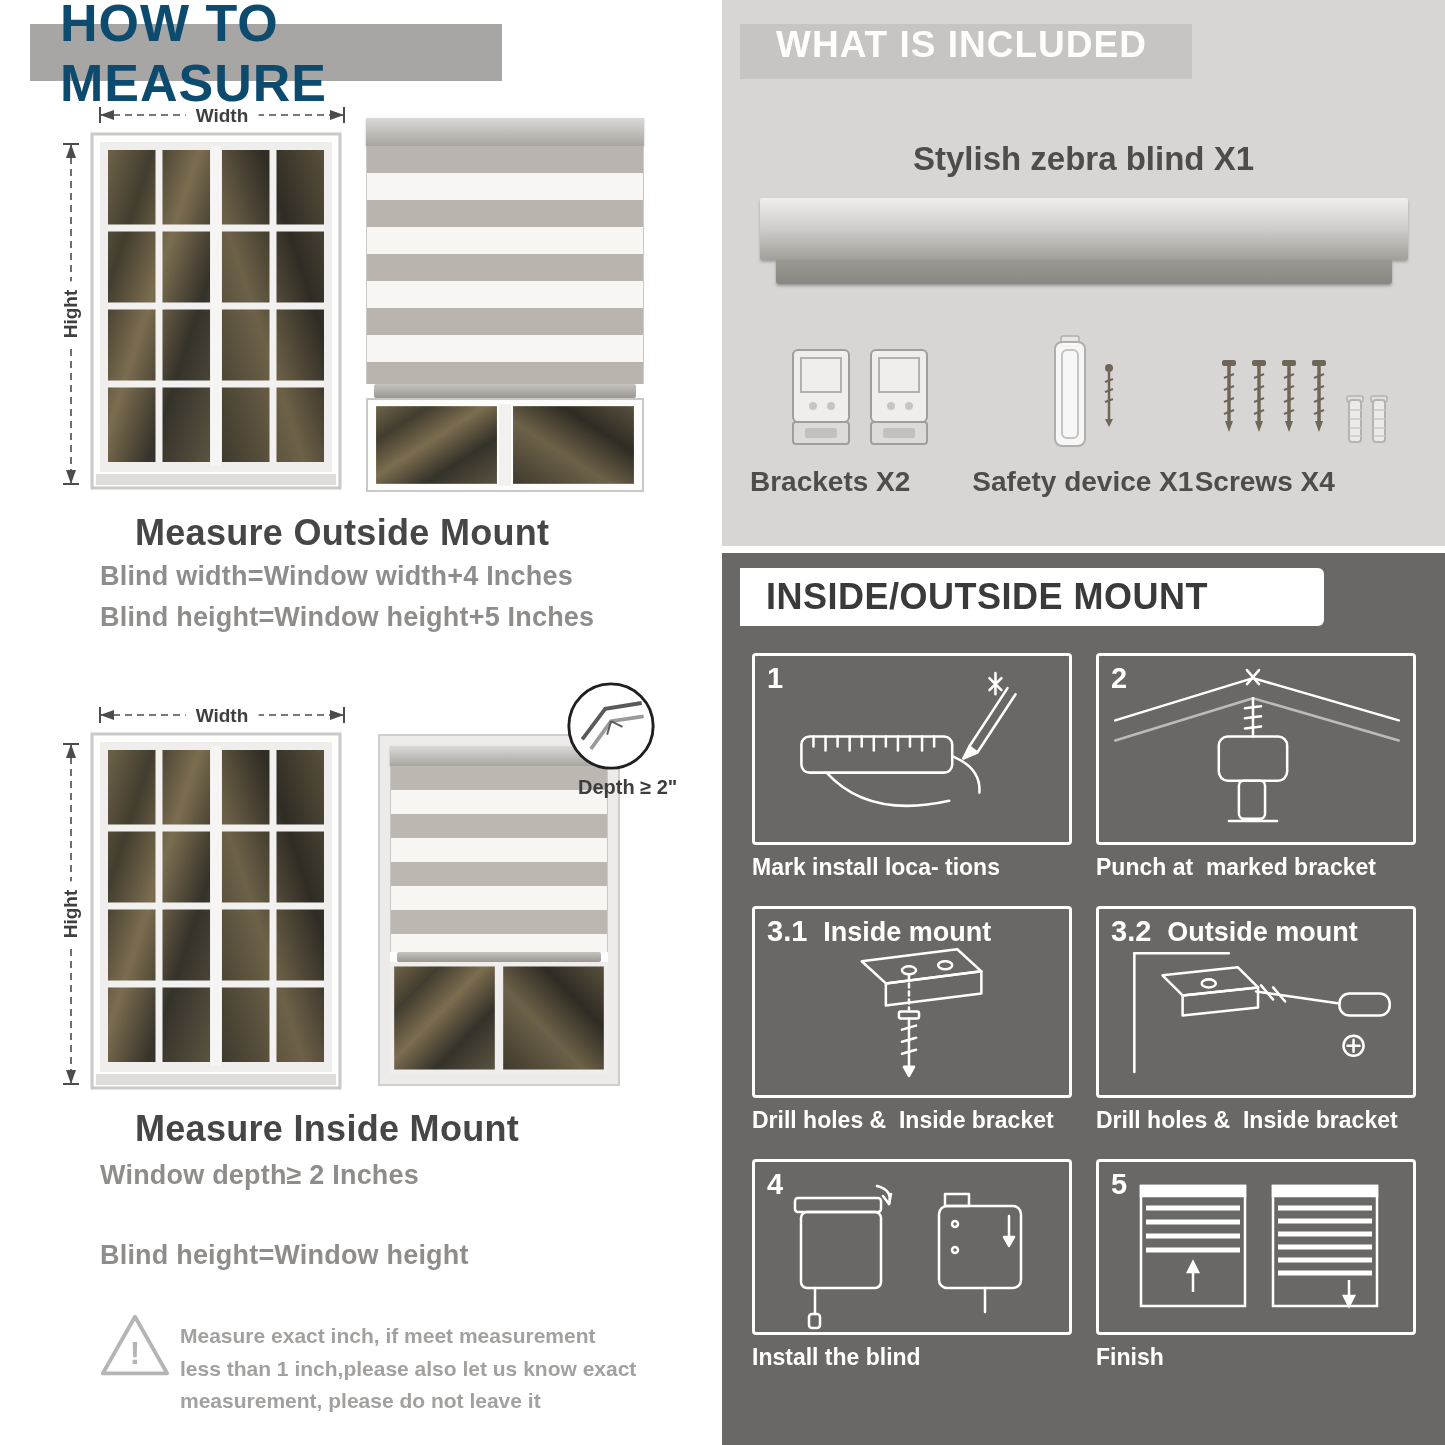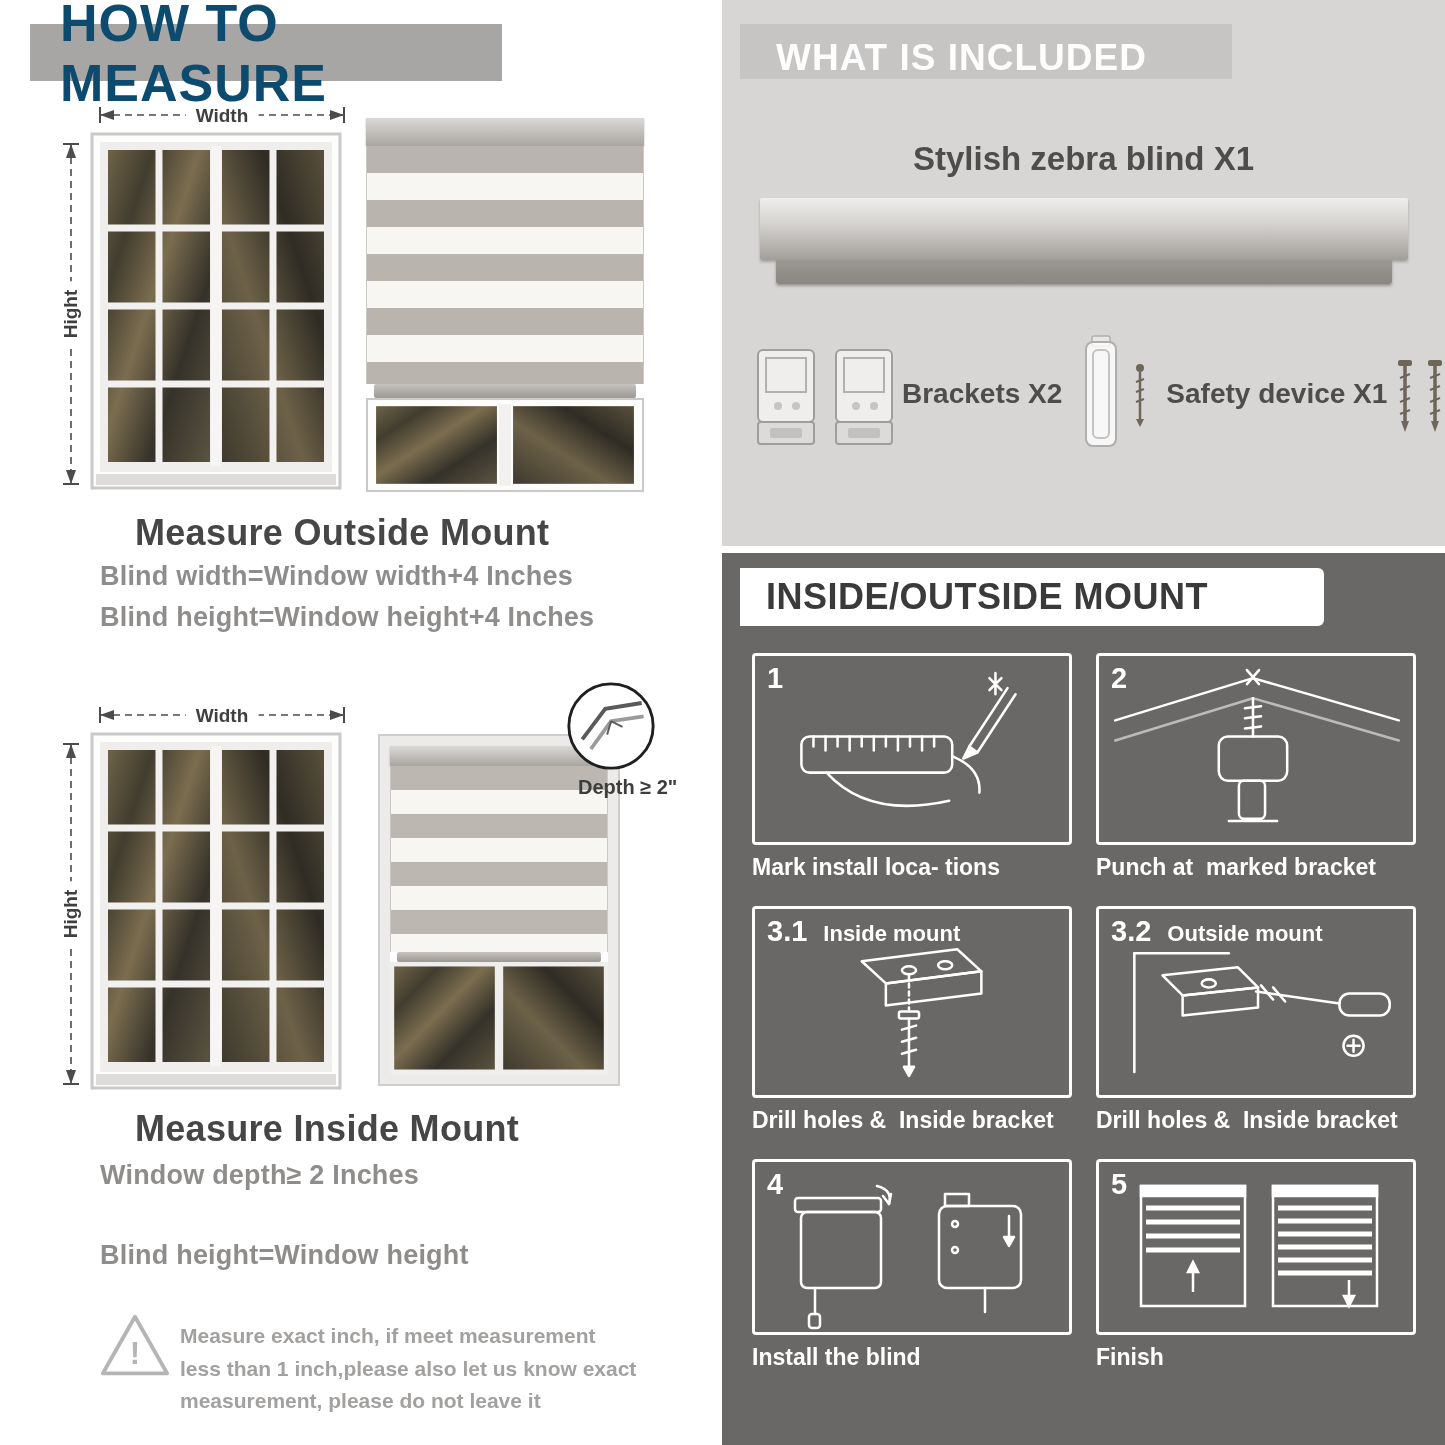--- a/index.html
+++ b/index.html
@@ -60,48 +60,48 @@
   .mline { position:absolute; left:100px; font-size:27px; font-weight:bold; color:#8f8d8b; letter-spacing:.2px; }
   #o-l1 { top:561px; } #o-l2 { top:602px; }
   #i-l1 { top:1160px; } #i-l2 { top:1200px; } #i-l3 { top:1240px; }
 
   .warn-icon { position:absolute; left:96px; top:1310px; width:78px; height:72px; }
   .warn-text { position:absolute; left:180px; top:1320px; width:458px; font-size:21px; font-weight:bold;
                color:#a3a19f; line-height:1.55; }
 
   
   .included { position:absolute; left:722px; top:0; width:723px; height:546px; background:#d8d6d4; }
-  .included-banner { position:absolute; left:18px; top:24px; width:492px; height:55px; background:#c7c5c3;
-                     display:flex; align-items:flex-end; padding-left:36px; }
+  .included-banner { position:absolute; left:18px; top:24px; width:452px; height:55px; background:#c7c5c3;
+                     display:flex; align-items:flex-start; padding-left:36px; }
   .included-banner span { color:#fdfdfd; font-size:37px; font-weight:bold; letter-spacing:1px; }
   .product-name { position:absolute; top:140px; width:100%; text-align:center; font-size:33px; font-weight:bold; color:#4d4d4d; }
   .headrail { position:absolute; left:38px; top:198px; width:648px; height:62px; border-radius:2px;
               background:linear-gradient(#efeeec 0%,#d6d4d1 40%,#b2afab 82%,#a29f9b 100%);
               box-shadow:0 2px 3px rgba(0,0,0,.25); }
   .headrail-lip { position:absolute; left:54px; top:260px; width:616px; height:24px;
                   background:linear-gradient(#9b9894,#8a8783); border-radius:0 0 3px 3px;
                   box-shadow:0 2px 3px rgba(0,0,0,.3); }
   .items { position:absolute; left:28px; top:322px; width:667px; display:flex; }
-  .item { flex:1; display:flex; flex-direction:row; align-items:center; }
+  .item { flex:1; display:flex; flex-direction:column; }
   .item .art { height:132px; display:flex; align-items:flex-end; justify-content:center; }
   .item .label { margin-top:12px; font-size:28px; font-weight:bold; color:#4d4d4d; white-space:nowrap; }
 
   
   .mount { position:absolute; left:722px; top:553px; width:723px; height:892px; background:#6a6866; }
   .mount-banner { position:absolute; left:18px; top:15px; width:584px; height:58px; background:#fff;
                   border-radius:0 6px 6px 0; display:flex; align-items:center; padding-left:26px; }
   .mount-banner span { font-size:36px; font-weight:bold; color:#3a3a3a; letter-spacing:.5px; }
   .steps { position:absolute; left:30px; top:100px; width:664px; display:grid;
            grid-template-columns:1fr 1fr; column-gap:24px; }
   .step { margin-bottom:24px; }
   .step-box { position:relative; height:192px; border:3px solid #fff; border-radius:4px; }
   .step-box.short { height:176px; }
   .step-head { position:absolute; left:12px; top:6px; display:flex; align-items:baseline; gap:16px; color:#fff; z-index:2; }
   .step-num { font-size:29px; font-weight:bold; }
-  .step-title { font-size:22px; font-weight:bold; }
+  .step-title { font-size:27px; font-weight:bold; }
   .step-art { position:absolute; left:0; top:0; width:100%; height:100%; }
   .step-caption { margin-top:9px; font-size:23px; font-weight:bold; color:#fff; white-space:pre-wrap; min-height:28px; }
 </style>
 </head>
 <body>
 
 <div class="canvas">
 
   <svg width="0" height="0" style="position:absolute">
     <defs>
@@ -203,21 +203,21 @@
           <rect x="10" y="8" width="120" height="76" fill="url(#photoGrad)"></rect>
           <rect x="146" y="8" width="120" height="76" fill="url(#photoGrad2)"></rect>
           <rect x="132" y="6" width="12" height="80" fill="#f2f1ef"></rect>
         </svg>
       </div>
     </div>
   </div>
 
   <div class="heading" id="h-outside">Measure Outside Mount</div>
   <div class="mline" id="o-l1">Blind width=Window width+4 Inches</div>
-  <div class="mline" id="o-l2">Blind height=Window height+4 Inches</div>
+  <div class="mline" id="o-l2">Blind height=Window height+5 Inches</div>
 
   <div class="fig fig2">
     <div class="w-arrow">
       <svg viewBox="0 0 248 18" preserveAspectRatio="none">
         <line x1="3" y1="9" x2="245" y2="9" stroke="#4c4c4c" stroke-width="1.6" stroke-dasharray="7 5"></line>
         <path d="M2,9 l14,-5 v10 z" fill="#4c4c4c"></path>
           <path d="M246,9 l-14,-5 v10 z" fill="#4c4c4c"></path>
         <line x1="2" y1="1" x2="2" y2="17" stroke="#4c4c4c" stroke-width="2"></line>
         <line x1="246" y1="1" x2="246" y2="17" stroke="#4c4c4c" stroke-width="2"></line>
       </svg>

